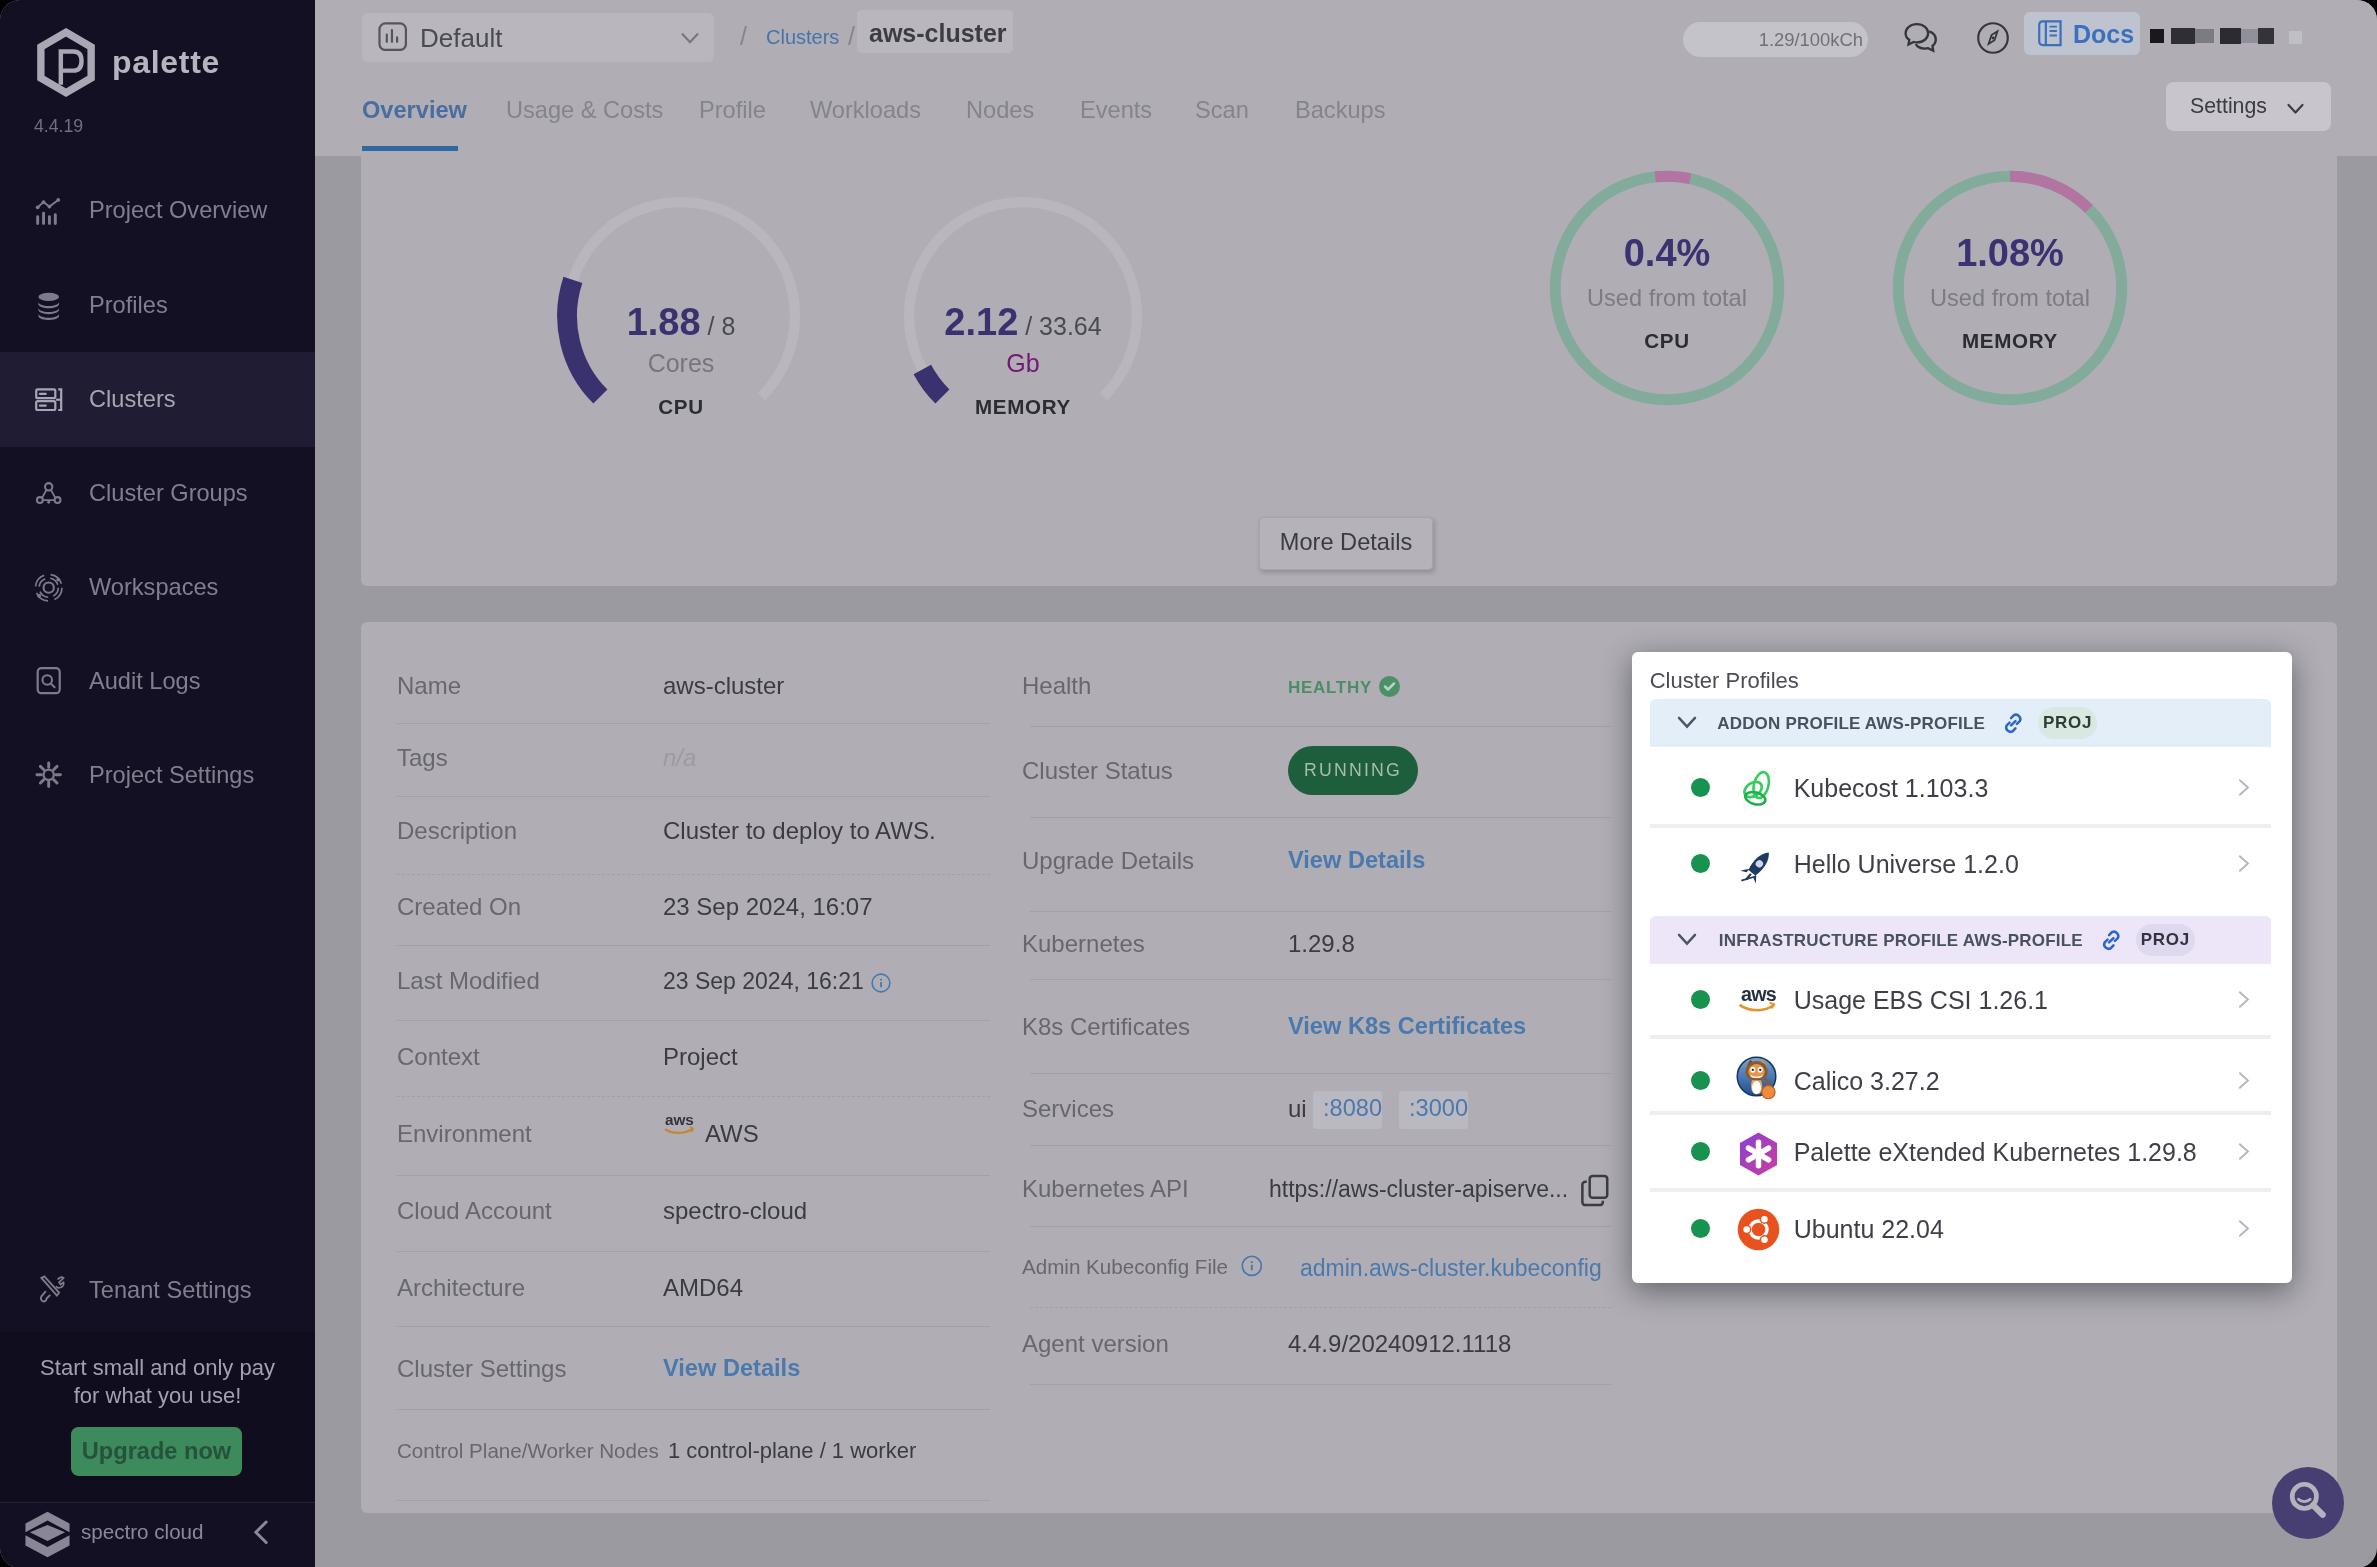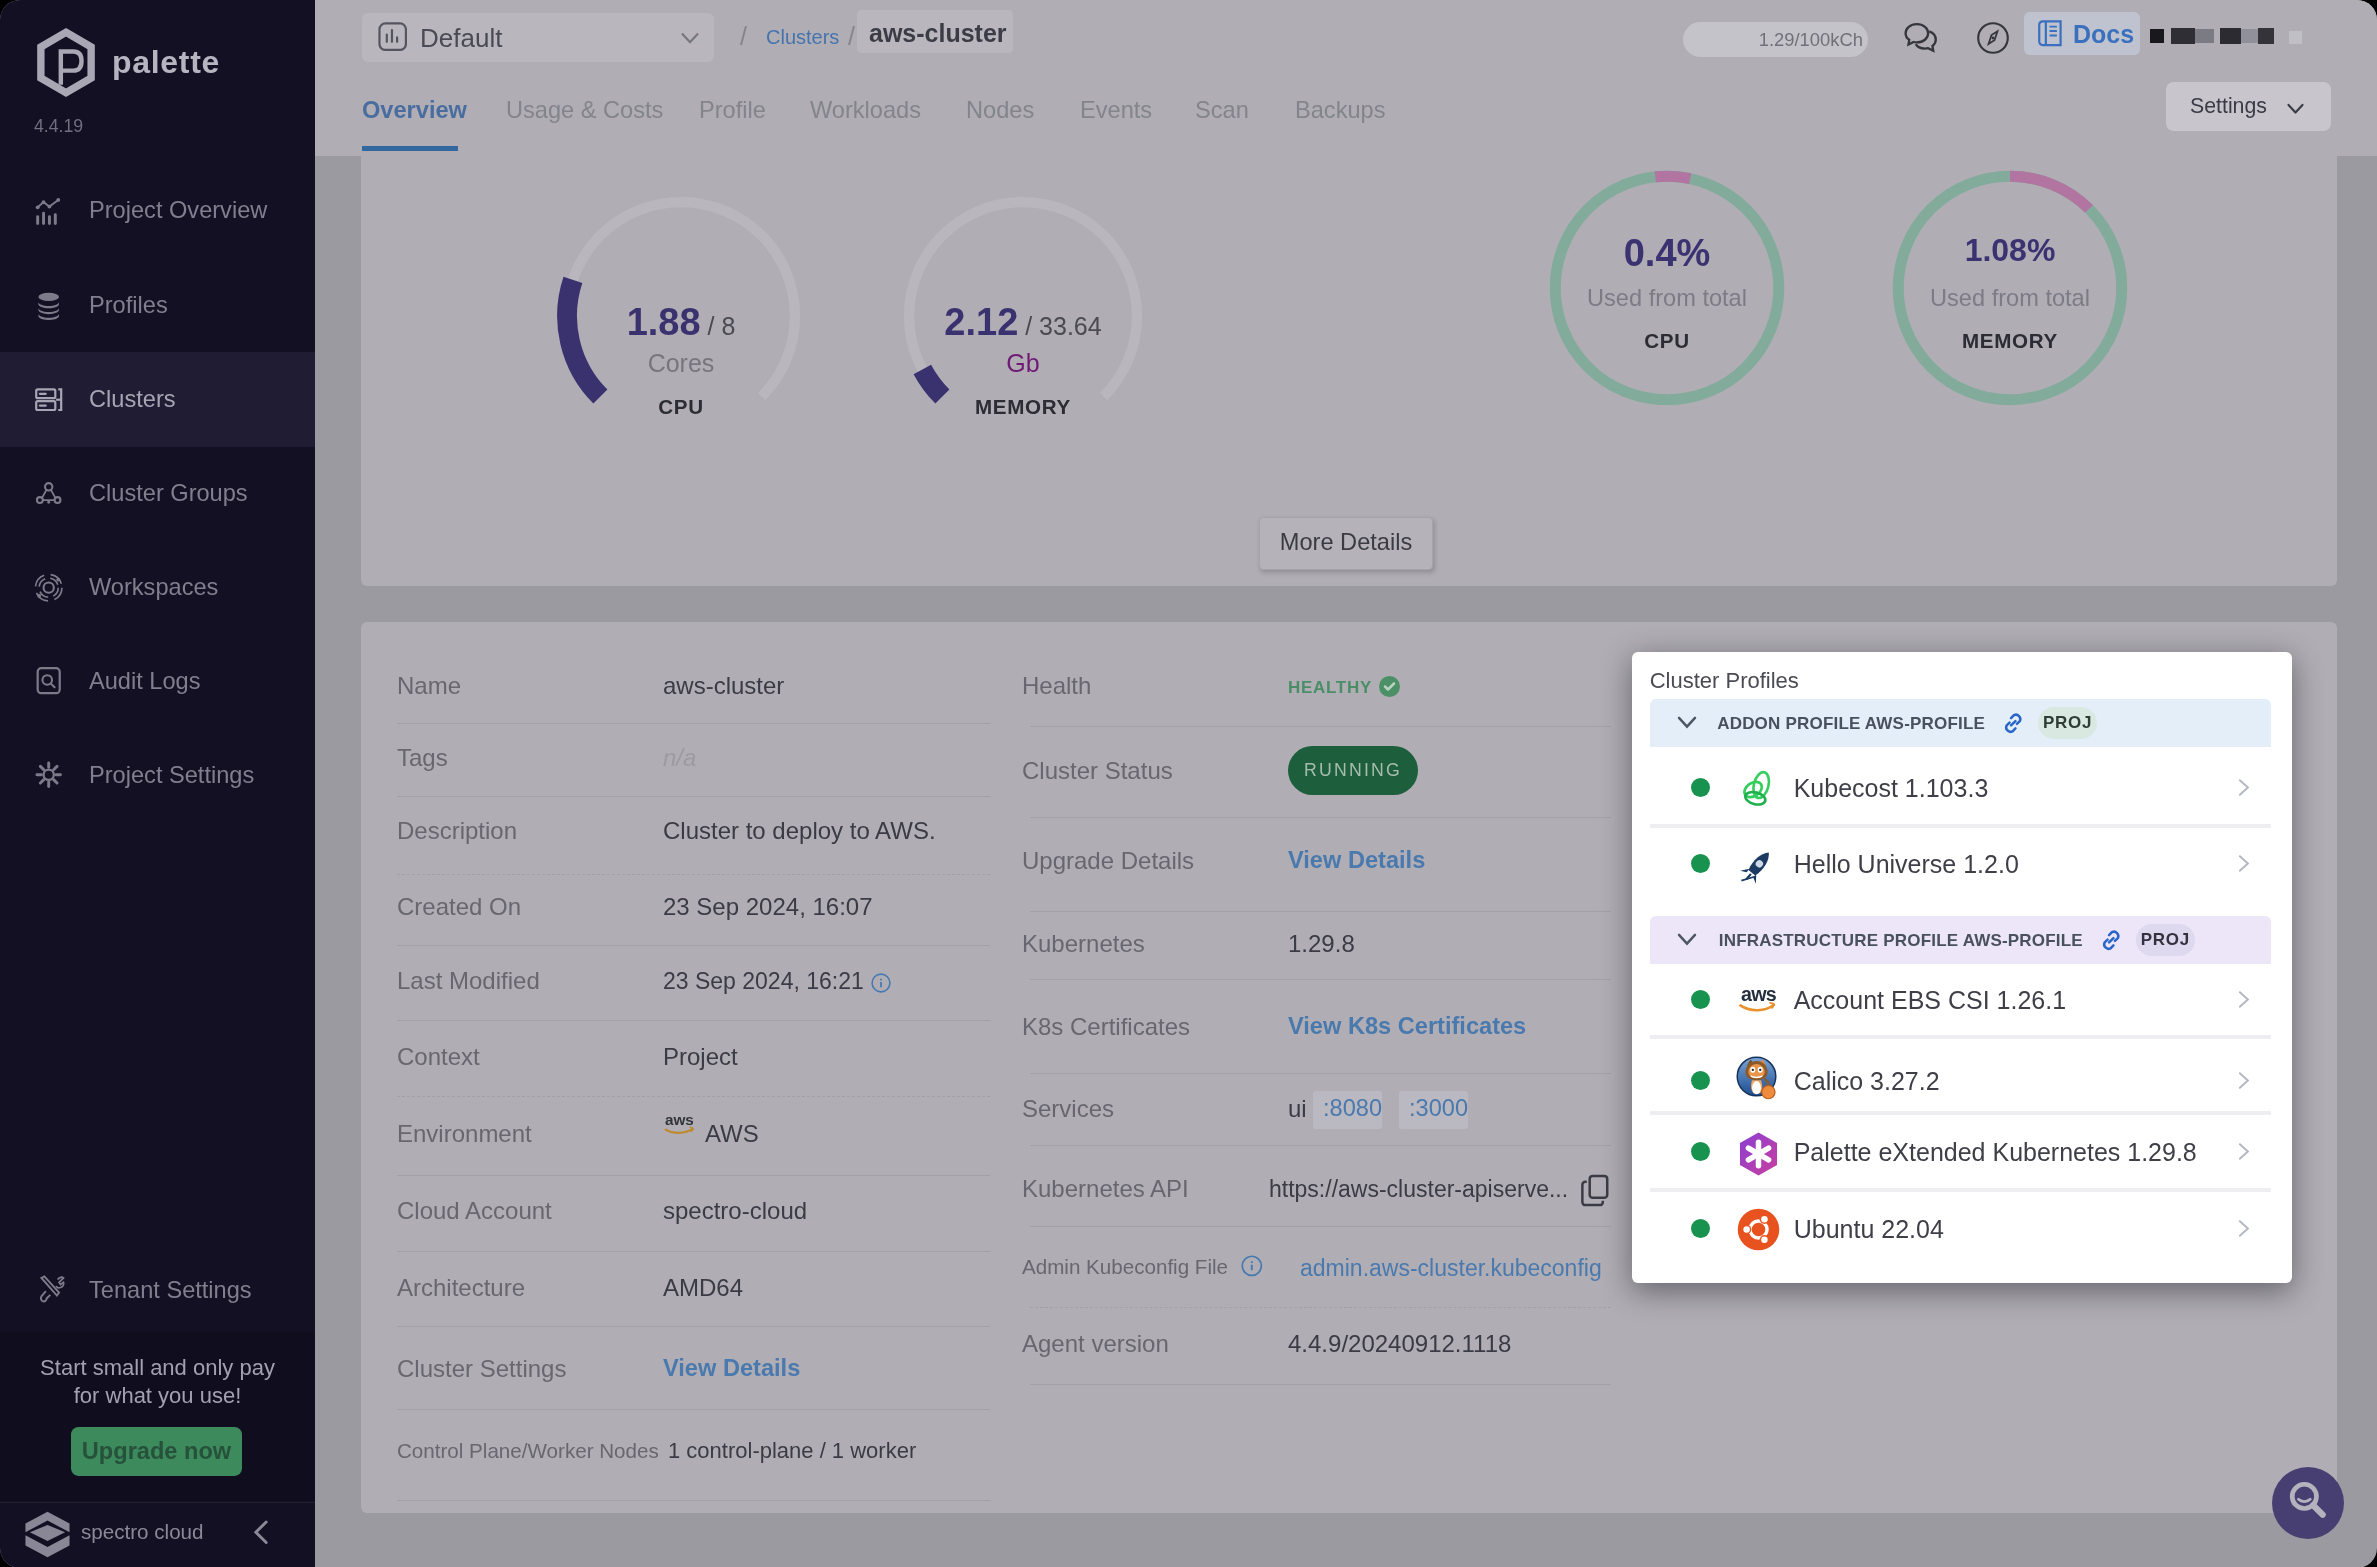--- a/index.html
+++ b/index.html
@@ -194,21 +194,21 @@
     <circle cx="170" cy="170" r="152" fill="none" stroke="#83ab9b" stroke-width="15"></circle>
     <path d="M 154.1 18.8 A 152 152 0 0 1 201.6 21.3" fill="none" stroke="#b274a0" stroke-width="15"></path>
   </svg>
   <div class="abs" style="left:1542px;top:234px;width:250px;text-align:center;font-size:38px;font-weight:bold;color:#3b3272;line-height:1">0.4%</div>
   <div class="abs" style="left:1542px;top:287px;width:250px;text-align:center;font-size:23.6px;color:#7c7b86;line-height:1">Used from total</div>
   <div class="abs" style="left:1542px;top:331px;width:250px;text-align:center;font-size:20.6px;font-weight:bold;color:#2c2c34;line-height:1;letter-spacing:0.7px">CPU</div>
   <svg class="abs" style="left:1885px;top:163px" width="250" height="250" viewBox="0 0 340 340">
     <circle cx="170" cy="170" r="152" fill="none" stroke="#83ab9b" stroke-width="15"></circle>
     <path d="M 170 18 A 152 152 0 0 1 277.5 62.5" fill="none" stroke="#b274a0" stroke-width="15"></path>
   </svg>
-  <div class="abs" style="left:1885px;top:234px;width:250px;text-align:center;font-size:32px;font-weight:bold;color:#3b3272;line-height:1">1.08%</div>
+  <div class="abs" style="left:1885px;top:234px;width:250px;text-align:center;font-size:38px;font-weight:bold;color:#3b3272;line-height:1">1.08%</div>
   <div class="abs" style="left:1885px;top:287px;width:250px;text-align:center;font-size:23.6px;color:#7c7b86;line-height:1">Used from total</div>
   <div class="abs" style="left:1885px;top:331px;width:250px;text-align:center;font-size:20.6px;font-weight:bold;color:#2c2c34;line-height:1;letter-spacing:0.7px">MEMORY</div>
 
   <div class="abs" style="left:1259px;top:517px;width:172px;height:51px;background:#b5b3b9;border:1.5px solid #a5a3ab;border-radius:4.4px;box-shadow:1.5px 2.2px 4.4px rgba(20,18,30,0.18);font-size:23.6px;color:#3b3b43;text-align:center;line-height:48px">More Details</div>
 
   <div class="lbl" style="left:397px;top:674px">Name</div>
     <div class="val" style="left:663px;top:674px">aws-cluster</div>
   <div class="sep" style="left:397px;top:723px;width:593px"></div>
   <div class="lbl" style="left:397px;top:746px">Tags</div>
     <div class="val" style="left:663px;top:746px;color:#9c9aa2;font-style:italic">n/a</div>
@@ -353,21 +353,21 @@
       <div style="margin-left:11.8px;width:59px;height:32px;background:#ded9ee;border-radius:16px;font-size:17px;font-weight:bold;color:#35323f;text-align:center;line-height:32px;letter-spacing:0.7px;flex:none">PROJ</div>
     </div>
 
     <div class="prow" style="top:312px;height:71px">
       <div class="dot"></div>
       <svg class="abs" style="left:85px;top:19px" width="44" height="35" viewBox="0 0 60 48">
         <text x="8" y="24" font-size="27" font-weight="bold" fill="#252f3e" font-family="Liberation Sans" letter-spacing="-1">aws</text>
         <path d="M6 30 C20 40 42 40 54 29" fill="none" stroke="#e8912d" stroke-width="3.6"></path>
         <path d="M54 29 L47 27 M54 29 L50 35" fill="none" stroke="#e8912d" stroke-width="2.6"></path>
       </svg>
-      <div class="nm">Account EBS CSI 1.26.1</div>
+      <div class="nm">Usage EBS CSI 1.26.1</div>
       <svg class="chev" viewBox="0 0 26 26">
           <path d="M8 3 L19 13 L8 23" stroke="#b3b7c0" stroke-width="2.6" fill="none" stroke-linecap="round"></path>
         </svg>
     </div>
     <div class="prow" style="top:388px;height:82px">
       <div class="dot"></div>
       <svg class="abs" style="left:85px;top:14.7px" width="46" height="46" viewBox="0 0 62 62">
         <defs>
             <linearGradient id="calbg" x1="0" y1="0" x2="0" y2="1">
               <stop offset="0" stop-color="#7ba4d6"></stop>

